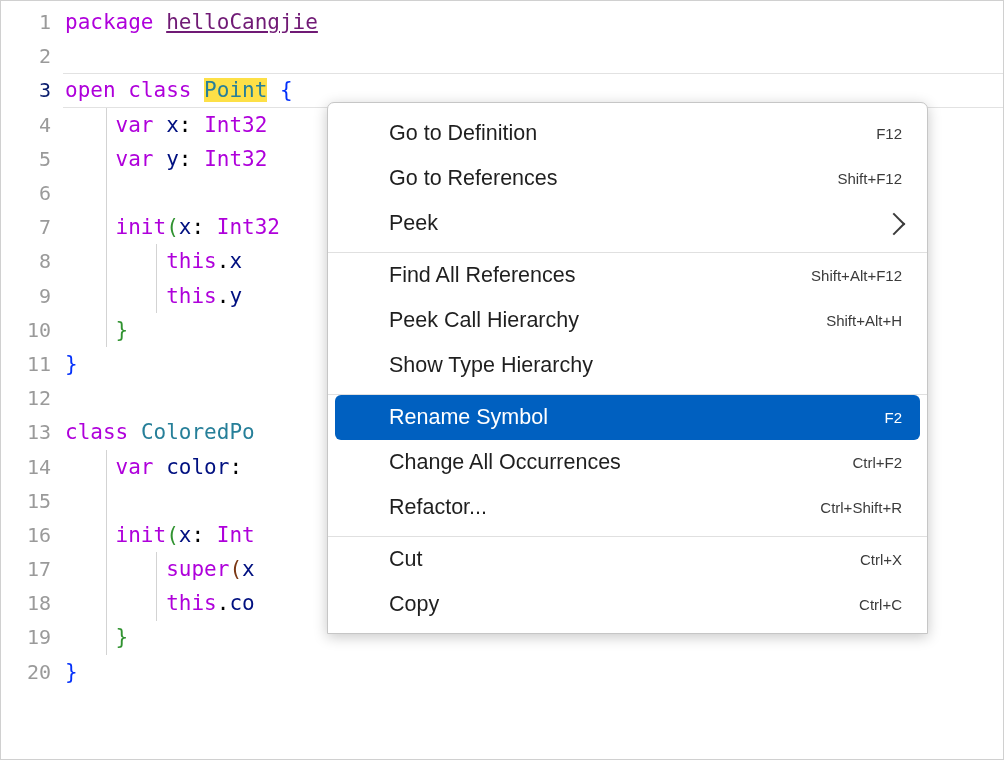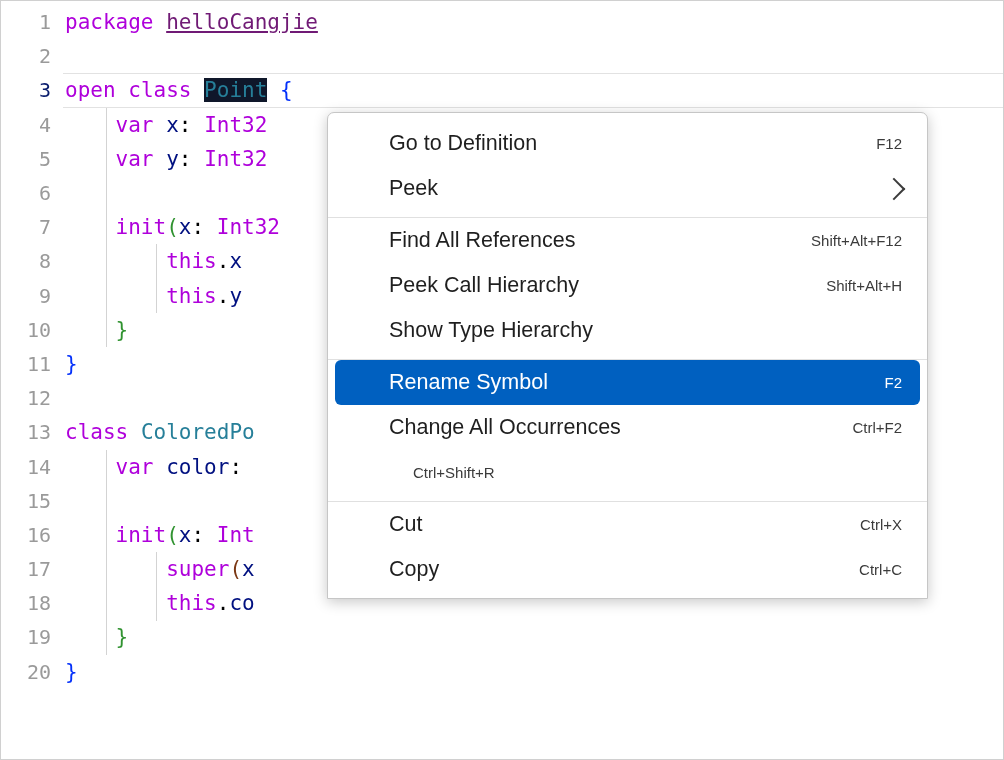--- a/index.html
+++ b/index.html
@@ -85,27 +85,27 @@
 
   
   .t-kw   { color: #af00db; }
   .t-ns   { color: #701a75; text-decoration: underline; }
   .t-type { color: #267f99; }
   .t-id   { color: #001080; }
   .t-punct{ color: #000000; }
   .t-br1  { color: #0431fa; }
   .t-br2  { color: #319331; }
   .t-br3  { color: #7b3814; }
-  .t-sel  { background: #0f172a; }
+  .t-sel  { background: #fde047; }
 
   
   .ctx-menu {
     position: absolute;
     left: 326px;
-    top: 111px;
+    top: 101px;
     width: 601px;
     background: #ffffff;
     border: 1px solid #c6c6c6;
     border-top-left-radius: 7px;
     border-top-right-radius: 7px;
     box-shadow: 0 3px 14px rgba(0,0,0,0.22);
     box-sizing: border-box;
     padding: 8px 0 0 0;
     overflow: hidden;
   }
@@ -179,20 +179,24 @@
       <div class="code-line"><div class="gutter">20</div><div class="code-text"><span class="t-br1">}</span></div></div>
     </div>
 
   <div class="ctx-menu" id="ctxmenu">
       <div class="ctx-group">
         <div class="ctx-item">
           <span class="lbl">Go to Definition</span>
           <span class="key">F12</span>
         </div>
         <div class="ctx-item">
+          <span class="lbl">Go to References</span>
+          <span class="key">Shift+F12</span>
+        </div>
+        <div class="ctx-item">
           <span class="lbl">Peek</span>
           <span class="chev"></span>
         </div>
       </div>
       <div class="ctx-sep"></div>
       <div class="ctx-group">
         <div class="ctx-item">
           <span class="lbl">Find All References</span>
           <span class="key">Shift+Alt+F12</span>
         </div>
@@ -208,20 +212,21 @@
       <div class="ctx-group">
         <div class="ctx-item selected">
           <span class="lbl">Rename Symbol</span>
           <span class="key">F2</span>
         </div>
         <div class="ctx-item">
           <span class="lbl">Change All Occurrences</span>
           <span class="key">Ctrl+F2</span>
         </div>
         <div class="ctx-item">
+          <span class="lbl">Refactor...</span>
           <span class="key">Ctrl+Shift+R</span>
         </div>
       </div>
       <div class="ctx-sep"></div>
       <div class="ctx-group">
         <div class="ctx-item">
           <span class="lbl">Cut</span>
           <span class="key">Ctrl+X</span>
         </div>
         <div class="ctx-item">

